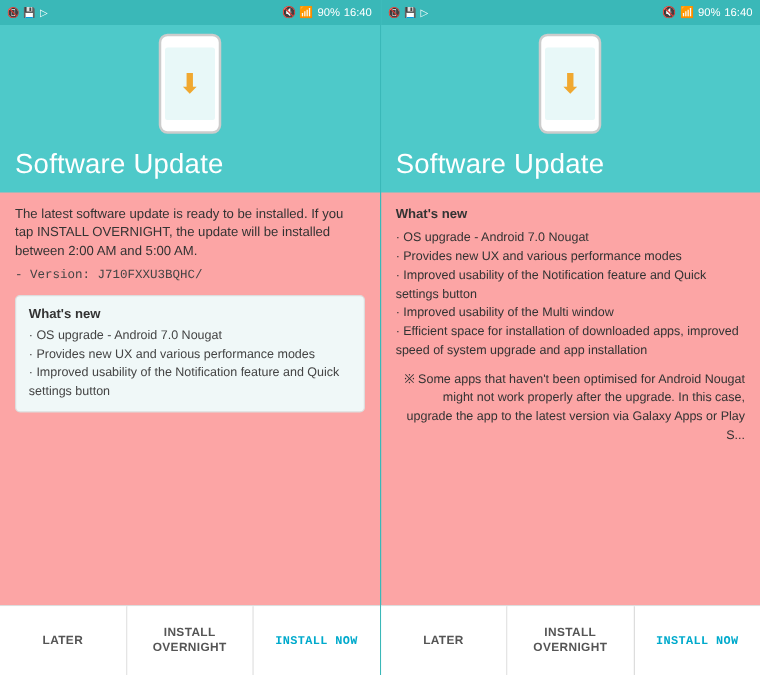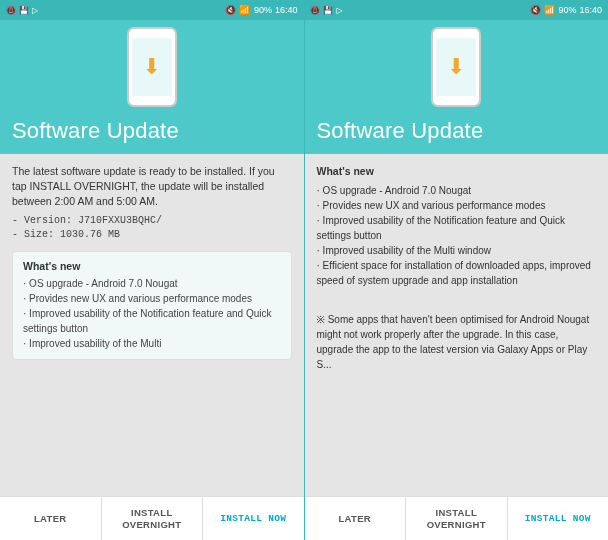--- a/index.html
+++ b/index.html
@@ -102,21 +102,21 @@
 
     .title-text {
       color: white;
       font-size: 22px;
       font-weight: 400;
       letter-spacing: 0.2px;
     }
 
     
     .content-area {
-      background: #e5e5e5;
+      background: #fca5a5;
       flex: 1;
       overflow: hidden;
       padding: 10px 12px;
     }
 
     .main-description {
       font-size: 10.5px;
       color: #333;
       line-height: 1.45;
       margin-bottom: 8px;
@@ -157,32 +157,33 @@
       line-height: 1.5;
     }
 
     .whats-new-full .section-title {
       font-weight: bold;
       font-size: 10.5px;
       margin-bottom: 3px;
     }
 
     .whats-new-full .note {
-      margin-top: 24px;
+      margin-top: 8px;
       font-size: 10px;
       color: #333;
       line-height: 1.5;
+      text-align: right;
     }
 
     
     .button-bar {
       display: flex;
       background: white;
       border-top: 1px solid #ddd;
-      height: 44px;
+      height: 56px;
     }
 
     .btn {
       flex: 1;
       display: flex;
       align-items: center;
       justify-content: center;
       font-size: 9.5px;
       font-weight: bold;
       color: #555;
@@ -236,30 +237,28 @@
 
   <div class="title-section">
     <span class="title-text">Software Update</span>
   </div>
 
   <div class="content-area">
     <div class="main-description">
       <span>The latest software update is ready to be installed. If you tap INSTALL OVERNIGHT, the update will be installed between 2:00 AM and 5:00 AM.</span>
       <div class="version-info">
         <div>- Version: J710FXXU3BQHC/</div>
-        <div>- Size: 1030.76 MB</div>
       </div>
     </div>
 
     <div class="whats-new-box">
       <div class="whats-new-title">What's new</div>
       <div class="whats-new-item">· OS upgrade - Android 7.0 Nougat</div>
       <div class="whats-new-item">· Provides new UX and various performance modes</div>
       <div class="whats-new-item">· Improved usability of the Notification feature and Quick settings button</div>
-      <div class="whats-new-item">· Improved usability of the Multi</div>
     </div>
   </div>
 
   <div class="button-bar">
     <div class="btn">LATER</div>
     <div class="btn">INSTALL OVERNIGHT</div>
     <div class="btn install-now">INSTALL NOW</div>
   </div>
 
 </div>

